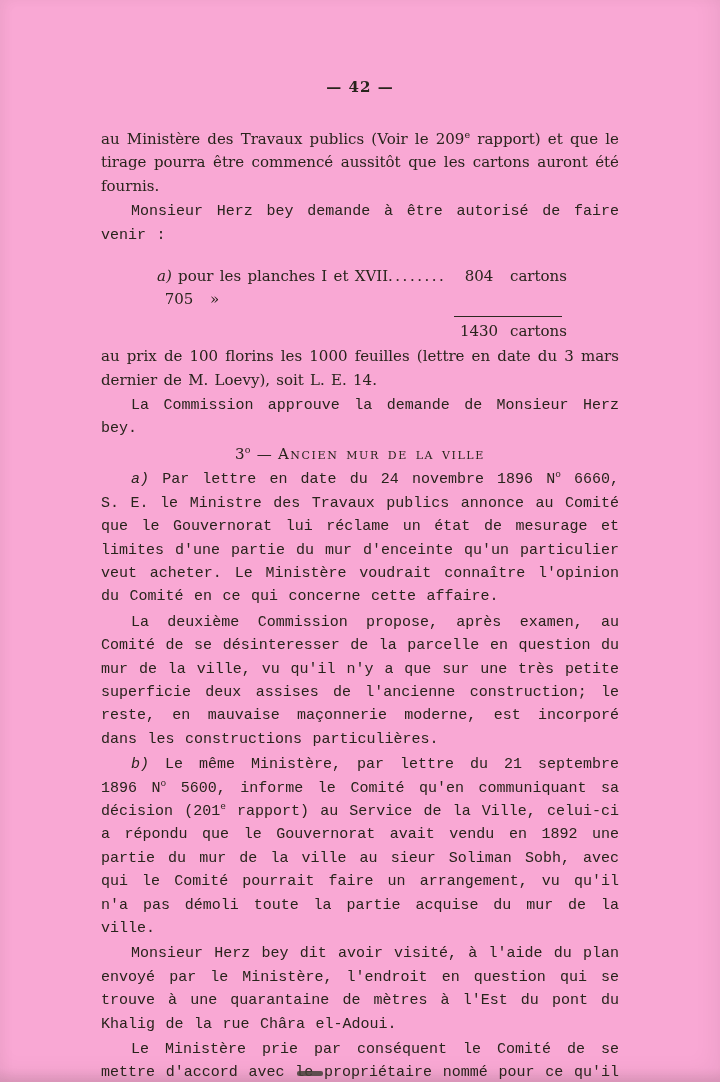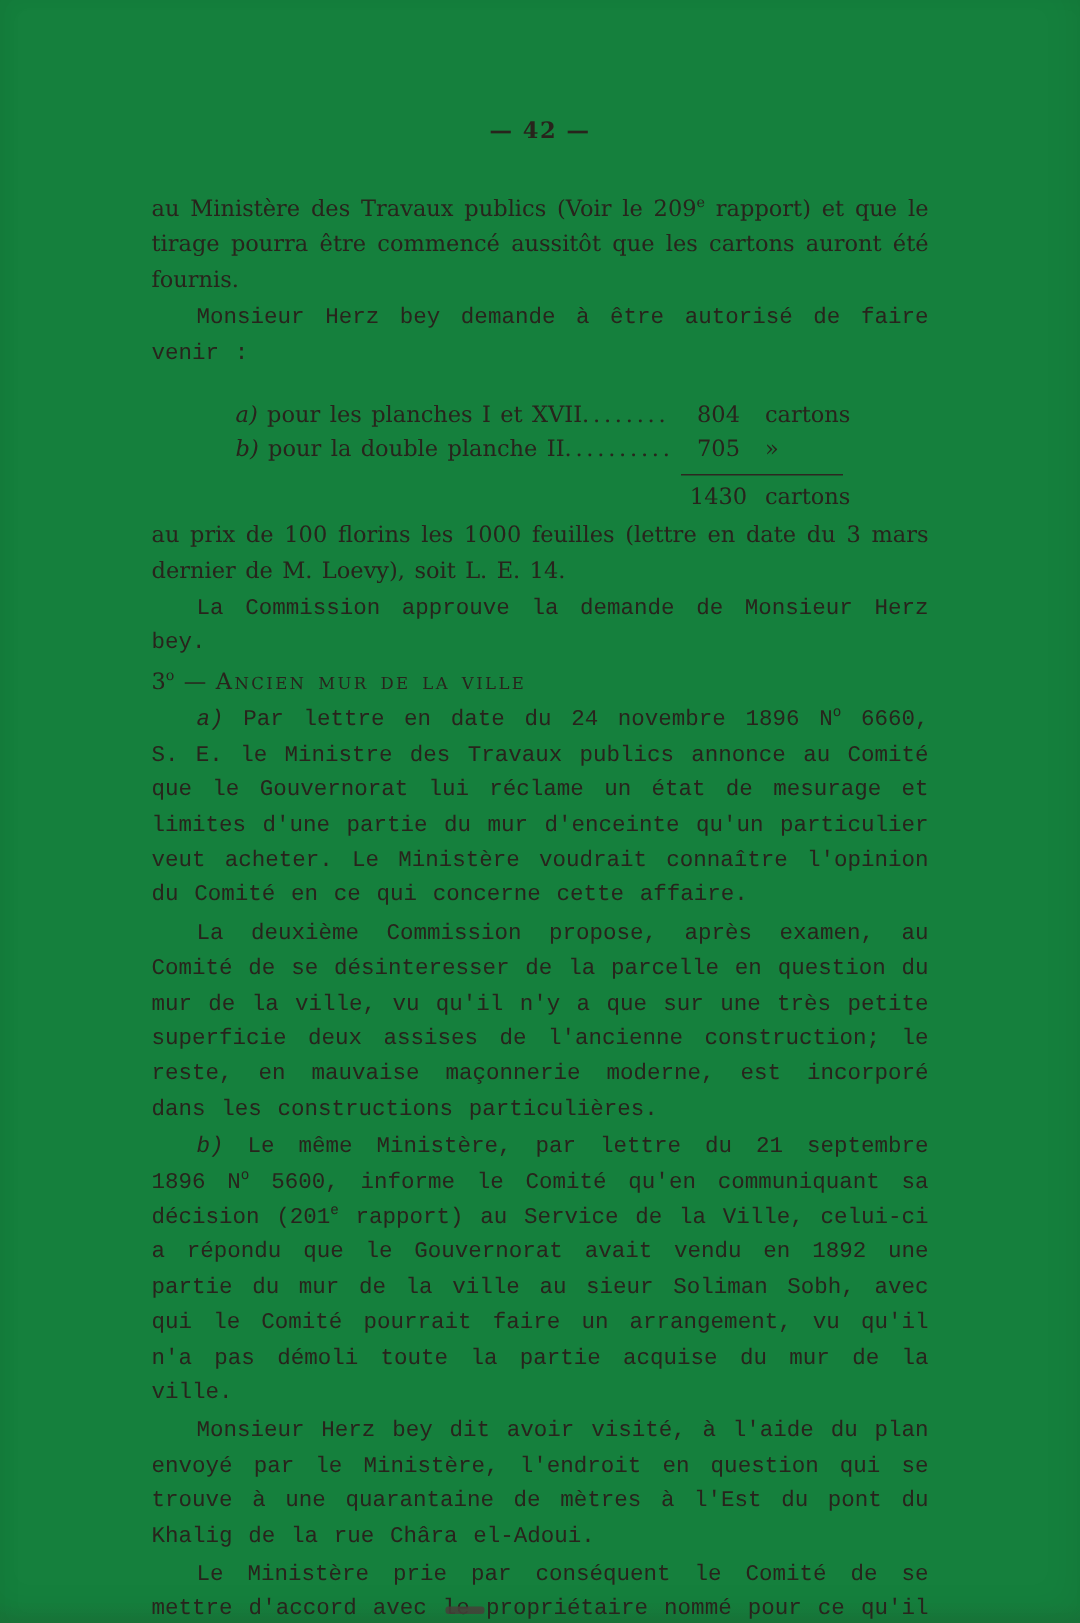--- a/index.html
+++ b/index.html
@@ -5,21 +5,21 @@
   * { box-sizing: border-box; }
   html, body { margin: 0; padding: 0; }
   body {
     width: 720px; height: 1082px;
     background: #f2f1ec;
     font-family: "DejaVu Serif", "Liberation Serif", serif;
   }
   .page {
     position: relative;
     width: 720px; height: 1082px;
-    background: #15803d;
+    background: #f9a8d4;
     color: #28241c;
     overflow: hidden;
     box-shadow: inset -6px -10px 22px rgba(0,0,0,0.05), inset 5px 0 12px rgba(0,0,0,0.03);
   }
   .page-number {
     padding-top: 78px;
     text-align: center;
     font-size: 15px;
     font-weight: 700;
     letter-spacing: 1px;
@@ -43,21 +43,21 @@
   .dots { letter-spacing: 2.5px; }
   .li-value { display: inline-block; width: 44px; text-align: center; white-space: nowrap; }
   .li-unit { margin-left: 9px; white-space: nowrap; }
   .total-rule {
     margin: 4px 0 3px 297px;
     width: 108px;
     border-top: 1.3px solid #2c2820;
     height: 0;
   }
 
-  .heading { margin: 19px 0 19px; text-indent: 0; }
+  .heading { text-align: center; margin: 19px 0 19px; text-indent: 0; }
   .heading .title { font-variant: small-caps; letter-spacing: 1.6px; }
 
   .scan-mark {
     position: absolute;
     left: 297px; top: 1071px;
     width: 26px; height: 5px;
     background: #45413a;
     border-radius: 2px;
     opacity: 0.85;
   }
@@ -82,21 +82,20 @@
 
     <p class="para indent">Monsieur Herz bey demande à être autorisé de faire venir :</p>
 
     <div class="carton-list">
       <div class="list-row">
         <span class="li-left"><span class="ital">a)</span><span> pour les planches I et XVII</span><span class="dots">........</span></span>
         <span class="li-value">804</span>
         <span class="li-unit">cartons</span>
       </div>
       <div class="list-row">
-        <span class="li-left"><span class="ital">b)</span><span> pour la double planche II</span><span class="dots">..........</span></span>
         <span class="li-value">705</span>
         <span class="li-unit">»</span>
       </div>
       <div class="total-rule"></div>
       <div class="list-row">
         <span class="li-left"></span>
         <span class="li-value">1430</span>
         <span class="li-unit">cartons</span>
       </div>
     </div>

